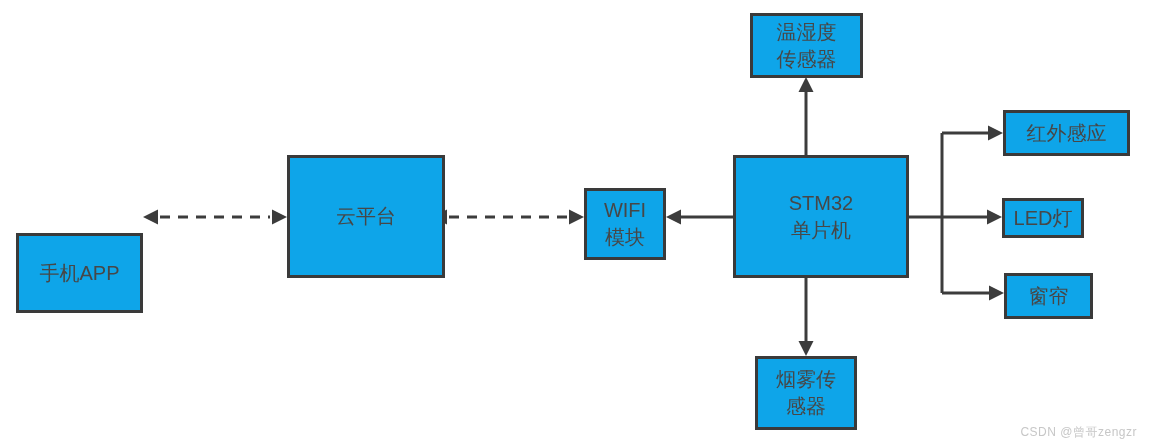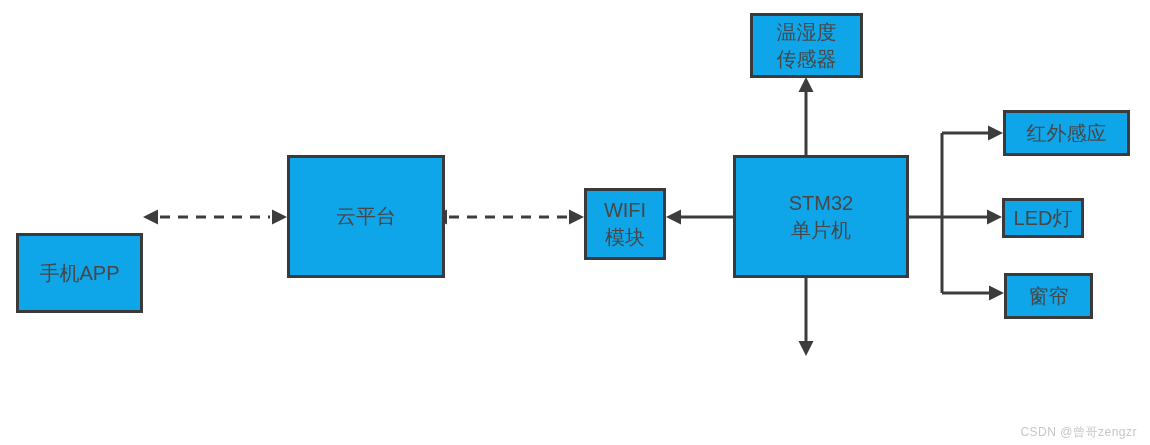--- a/index.html
+++ b/index.html
@@ -124,18 +124,20 @@
   </svg>
 
   <div class="node" id="n-phone">手机APP</div>
   <div class="node" id="n-cloud">云平台</div>
   <div class="node" id="n-wifi">WIFI
 模块</div>
   <div class="node" id="n-stm32">STM32
 单片机</div>
   <div class="node" id="n-temp">温湿度
 传感器</div>
+  <div class="node" id="n-smoke">烟雾传
+感器</div>
   <div class="node" id="n-ir">红外感应</div>
   <div class="node" id="n-led">LED灯</div>
   <div class="node" id="n-curtain">窗帘</div>
 
   <div id="watermark">CSDN @曾哥zengzr</div>
 </div>
 
 </body></html>

